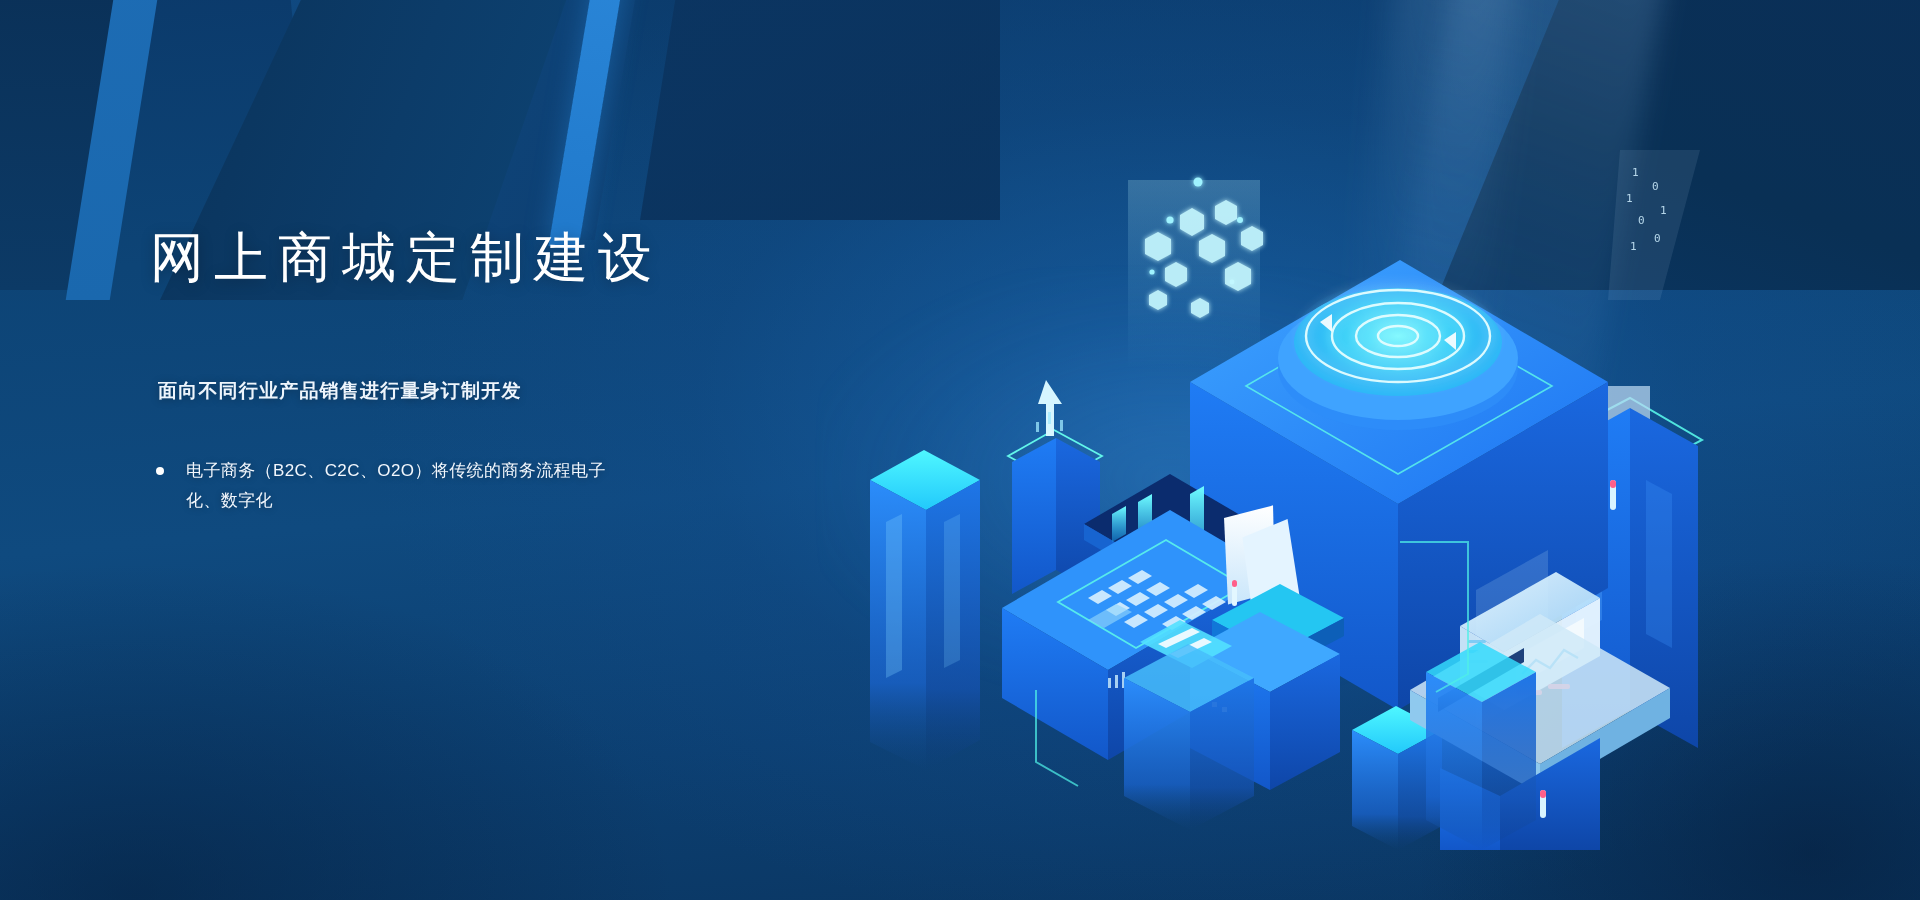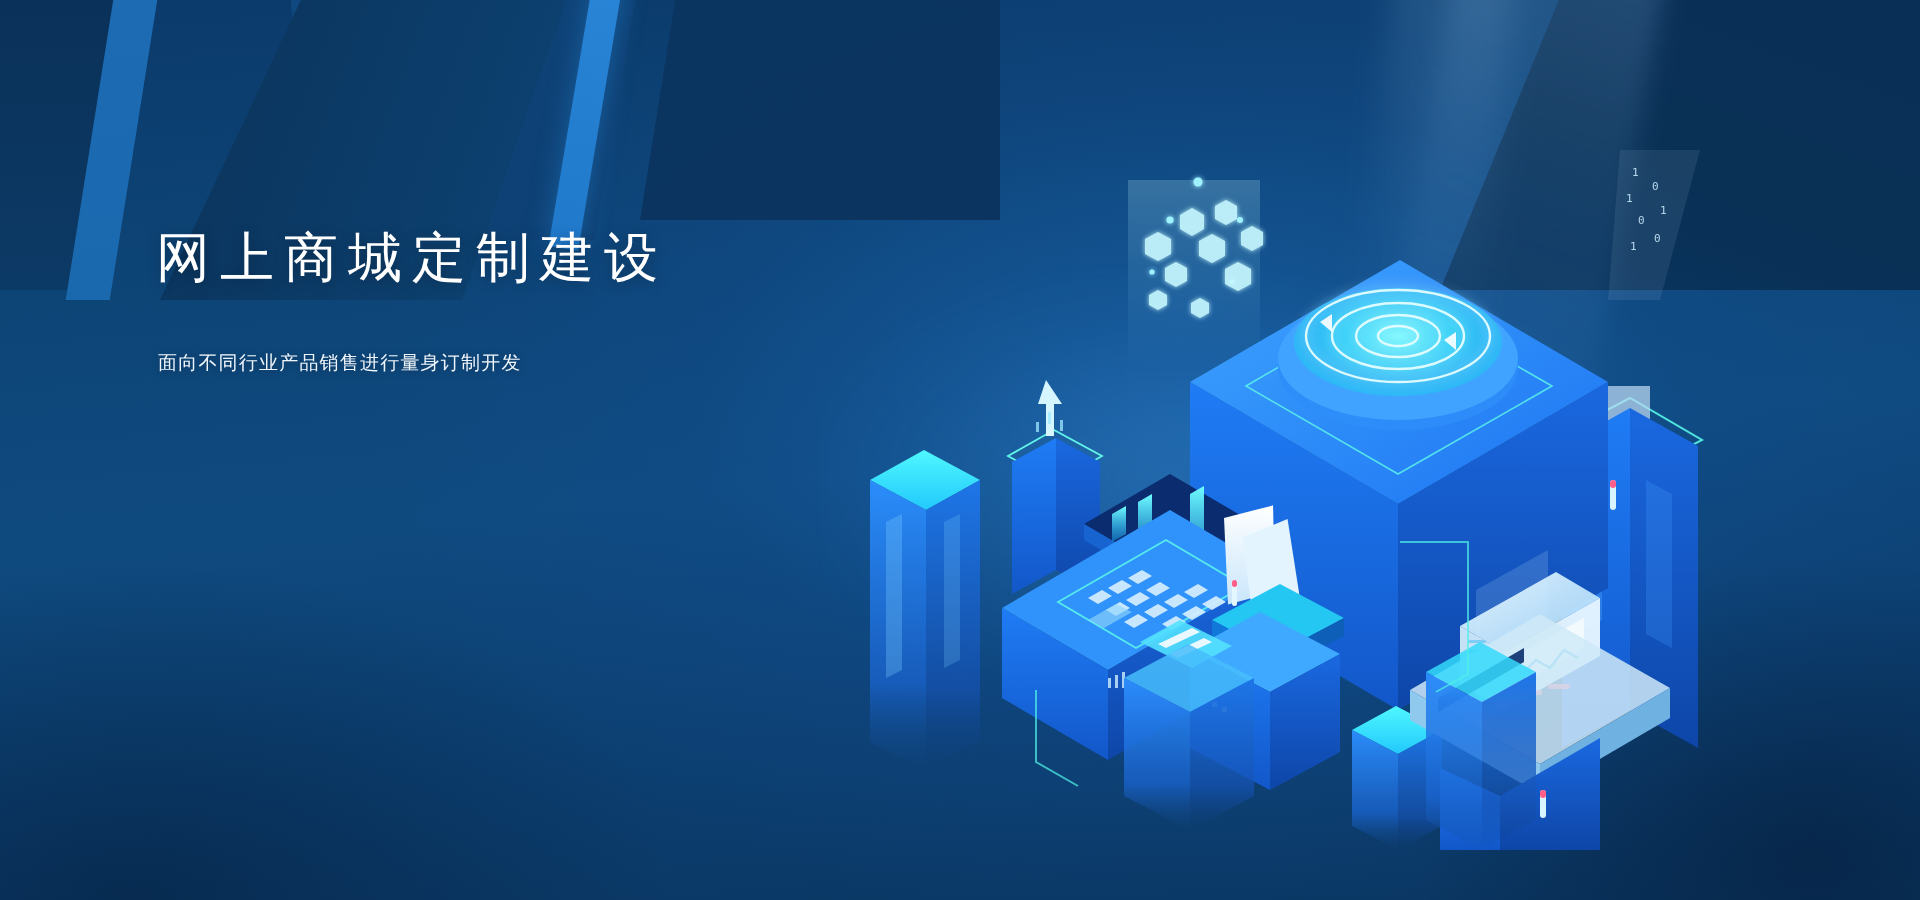--- a/index.html
+++ b/index.html
@@ -120,27 +120,26 @@
     z-index:20;
   }
   .headline {
     font-size:54px;
     line-height:1.18;
     font-weight:400;
     color:#ffffff;
     letter-spacing:10px;
     text-shadow:0 2px 14px rgba(0,0,0,0.28);
     white-space:nowrap;
-    margin-left:6px;
   }
   .subhead {
-    margin-top:60px;
+    margin-top:88px;
     margin-left:8px;
     font-size:19px;
-    font-weight:400;
+    font-weight:700;
     color:#eef5fc;
     letter-spacing:1.2px;
     text-shadow:0 1px 8px rgba(0,0,0,0.3);
   }
   .bullets {
     margin-top:52px;
     list-style:none;
   }
   .bullet-item {
     position:relative;
@@ -463,16 +462,17 @@
     </svg>
   </div>
 
   <div class="content">
 
     <h1 class="headline">网上商城定制建设</h1>
 
     <p class="subhead">面向不同行业产品销售进行量身订制开发</p>
 
     <ul class="bullets">
+      <li class="bullet-item">电子商务（B2C、C2C、O2O）将传统的商务流程电子化、数字化</li>
     </ul>
 
   </div>
 </div>
 
 </body></html>

